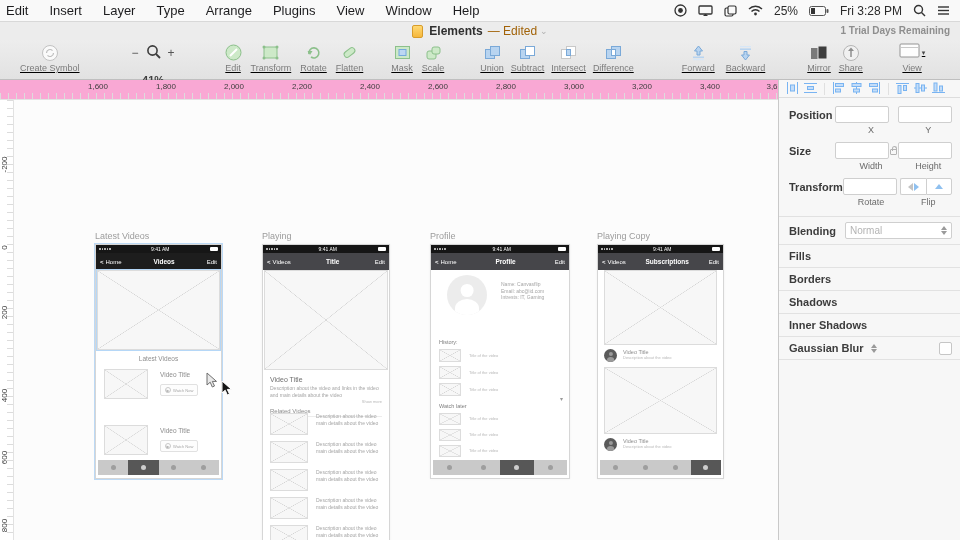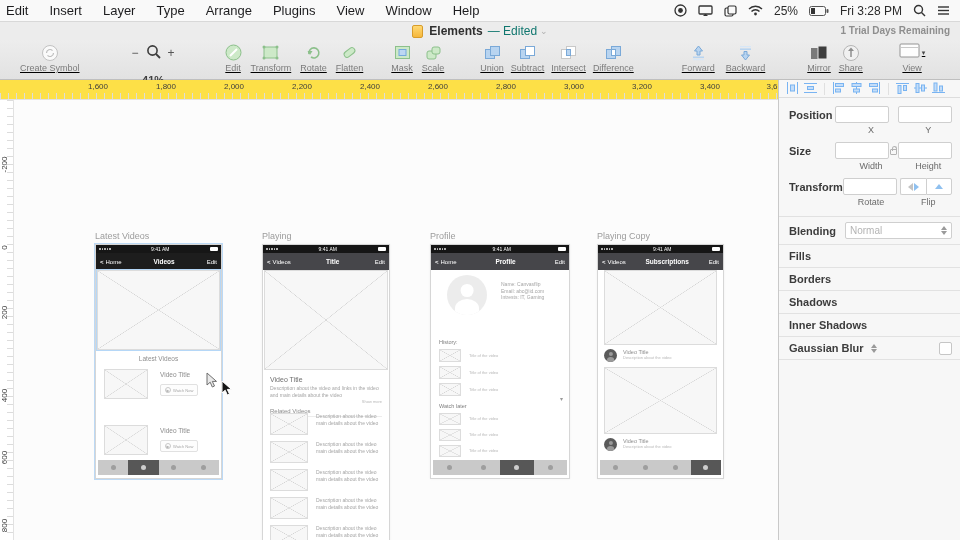--- a/index.html
+++ b/index.html
@@ -14,40 +14,40 @@
   .menubar .mitem { margin-right:21px; }
   .m-status { margin-left:auto; display:flex; align-items:center; gap:11px; color:#2b2b2b; font-size:12px; }
   .sicon svg { display:block; }
 
   
   .titlebar { position:absolute; top:22px; left:0; right:0; height:18px; background:#ececec;
               display:flex; align-items:center; justify-content:center; font-size:12px; }
   .doc-icon { width:11px; height:13px; background:linear-gradient(#ffd973,#f6b73c); border:1px solid #d89c2a;
               border-radius:2px; margin-right:6px; }
   .doc-title { color:#2f2f2f; font-weight:bold; }
-  .doc-edited { color:#0f766e; margin-left:5px; }
+  .doc-edited { color:#a16207; margin-left:5px; }
   .doc-chevron { color:#b0b0b0; margin-left:3px; font-size:9px; }
   .trial { position:absolute; right:10px; top:3px; font-size:10px; color:#8e8e8e;font-weight:bold; }
 
   
   .toolbar { position:absolute; top:40px; left:0; right:0; height:40px;
              background:linear-gradient(#ededed,#e2e2e2); border-bottom:1px solid #bfbfbf;
              display:flex; align-items:flex-start; padding-top:3px; }
   .titem { display:flex; flex-direction:column; align-items:center; gap:1px;text-decoration:underline; }
   .titem .ic { height:19px; display:flex; align-items:center; justify-content:center; }
   .titem .lbl { font-size:9px; color:#7b7b7b; white-space:nowrap; }
   .zoomer { display:flex; flex-direction:column; align-items:center; }
   .zoomer .zrow { display:flex; align-items:center; gap:7px; height:19px; color:#555; font-size:12px; }
   .zoomer .zlbl { font-size:11px; color:#3f3f3f; font-weight:bold;margin-top:12px; } 
   .capsule { width:13px; height:7px; background:#cde9c8; border:1px solid #8cc08b; border-radius:4px; transform:rotate(-38deg); }
   .view-wrap { display:flex; align-items:center; gap:2px; }
   .view-arrow { font-size:7px; color:#4a4a4a; }
 
   
-  .hruler { position:absolute; top:80px; left:0; width:778px; height:20px; background:#fde047;
+  .hruler { position:absolute; top:80px; left:0; width:778px; height:20px; background:#f9a8d4;
             border-bottom:1px solid #e2e2e2; overflow:hidden; }
   .hticks { position:absolute; left:0; right:0; bottom:0; height:6px;
             background-image:repeating-linear-gradient(to right,#dcdcdc 0 1px,transparent 1px 8px); }
   .hlab { position:absolute; top:2px; transform:translateX(-50%); font-size:8px; color:#3d3d3d; }
   .vruler { position:absolute; top:100px; left:0; width:14px; bottom:0; background:#fff;
             border-right:1px solid #e2e2e2; overflow:hidden; }
   .vticks { position:absolute; top:0; bottom:0; right:0; width:6px;
             background-image:repeating-linear-gradient(to bottom,#dcdcdc 0 1px,transparent 1px 8px); }
   .vlab { position:absolute; left:-11px; width:30px; text-align:center; font-size:8px; color:#3d3d3d;
           transform:rotate(-90deg); }

